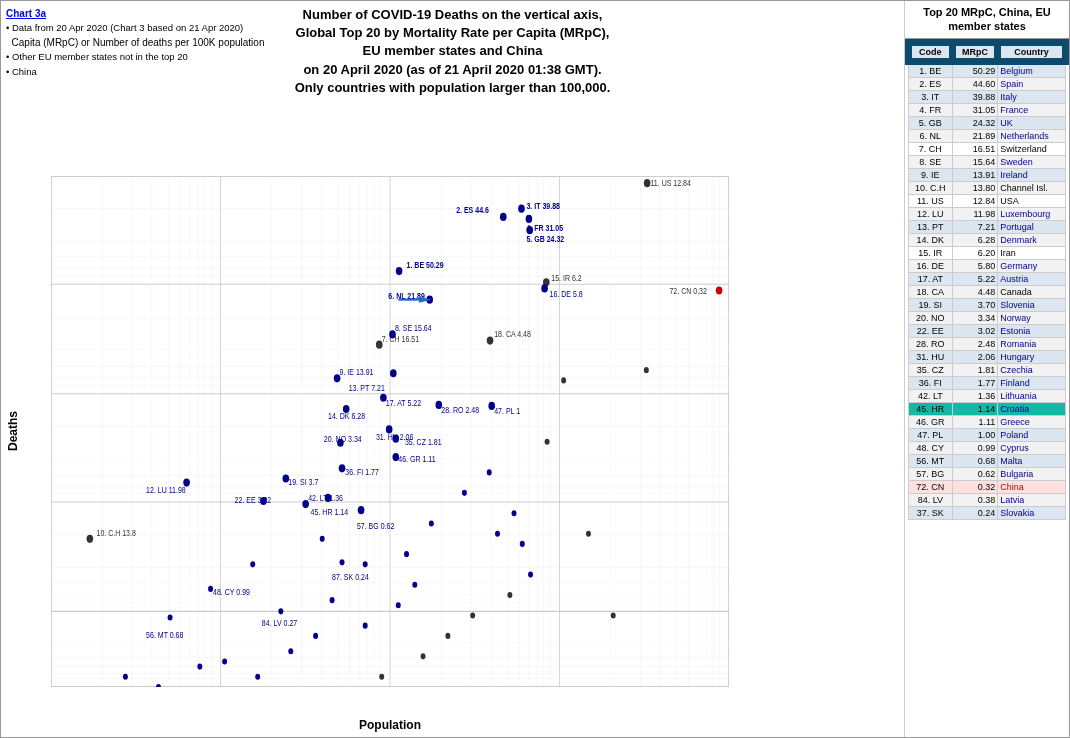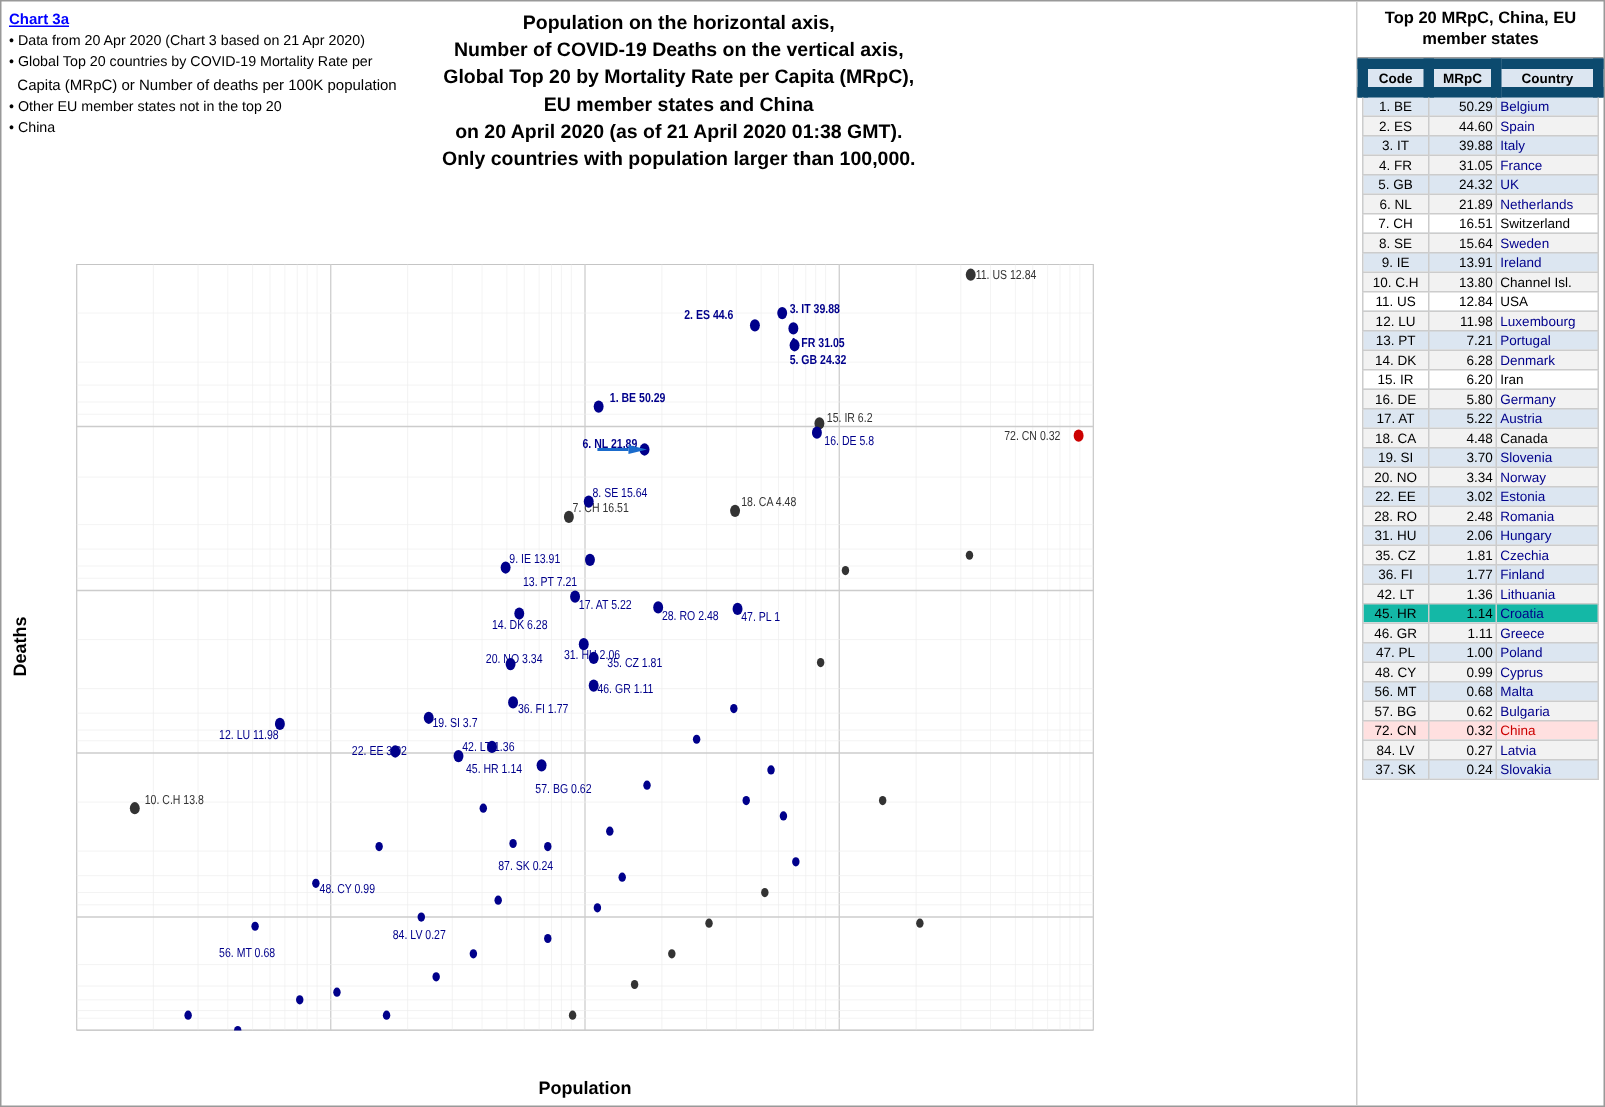--- a/index.html
+++ b/index.html
@@ -136,28 +136,26 @@
   </style>
 </head>
 <body>
 
 <div id="main-container">
   <div id="chart-area">
 
     <div id="chart-legend">
       <div class="title">Chart 3a</div>
       <div style="font-size:9.5px;">• Data from 20 Apr 2020 (Chart 3 based on 21 Apr 2020)</div>
-      <div style="font-size:9.5px;">• Global Top 20 countries by COVID-19 Mortality Rate per</div>
       <div style="font-size:10px;">&nbsp;&nbsp;Capita (MRpC) or Number of deaths per 100K population</div>
       <div style="font-size:9.5px;">• Other EU member states not in the top 20</div>
       <div style="font-size:9.5px;">• China</div>
     </div>
 
     <div id="chart-title-top">
-      <div>Population on the horizontal axis,</div>
       <div>Number of COVID-19 Deaths on the vertical axis,</div>
       <div>Global Top 20 by Mortality Rate per Capita (MRpC),</div>
       <div>EU member states and China</div>
       <div>on 20 April 2020 (as of 21 April 2020 01:38 GMT).</div>
       <div>Only countries with population larger than 100,000.</div>
     </div>
 
     <div id="y-axis-label">
       <span>Deaths</span>
     </div>
@@ -594,21 +592,21 @@
             <td class="td-mrpc">0.62</td>
             <td class="td-country" style="color: rgb(0, 0, 139);">Bulgaria</td>
           </tr>
           <tr style="background: rgb(255, 224, 224);">
             <td class="td-code">72. CN</td>
             <td class="td-mrpc">0.32</td>
             <td class="td-country" style="color: rgb(204, 0, 0);">China</td>
           </tr>
           <tr style="background: rgb(220, 230, 241);">
             <td class="td-code">84. LV</td>
-            <td class="td-mrpc">0.27</td>
+            <td class="td-mrpc">0.38</td>
             <td class="td-country" style="color: rgb(0, 0, 139);">Latvia</td>
           </tr>
           <tr style="background: rgb(220, 230, 241);">
             <td class="td-code">37. SK</td>
             <td class="td-mrpc">0.24</td>
             <td class="td-country" style="color: rgb(0, 0, 139);">Slovakia</td>
           </tr>
         </tbody>
     </table>
   </div>

